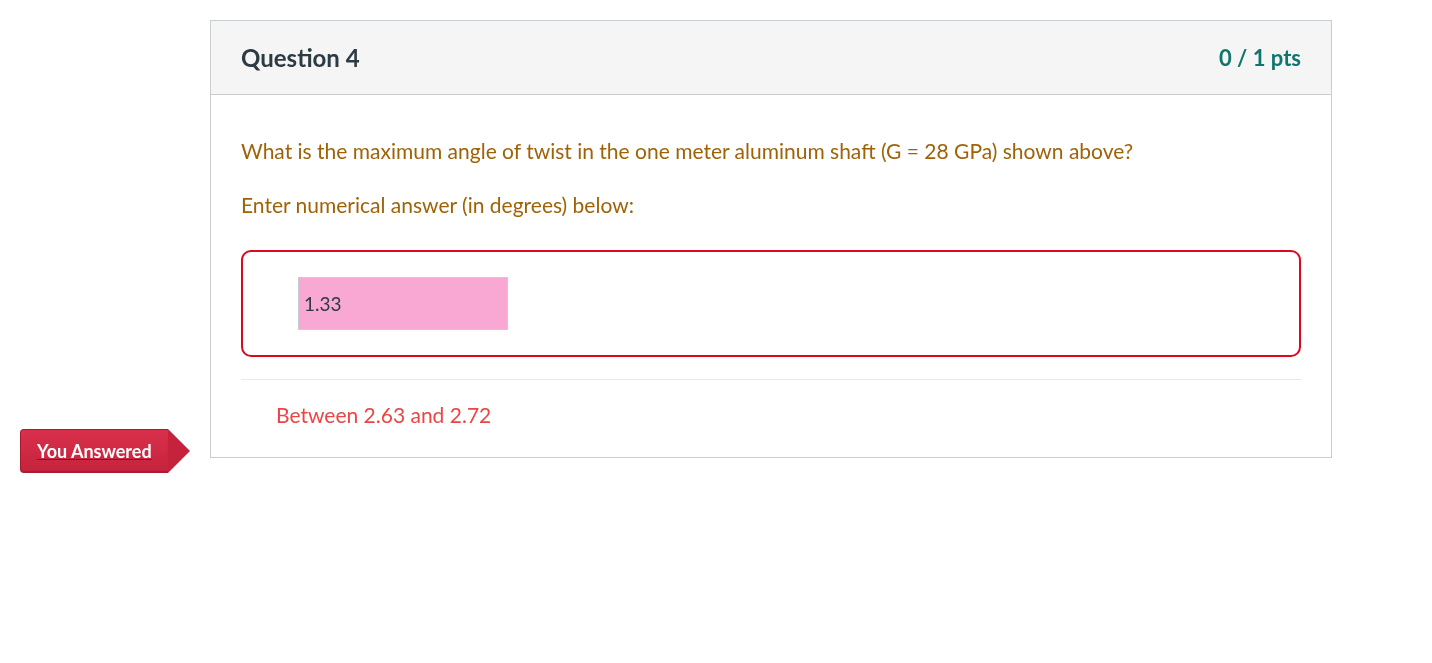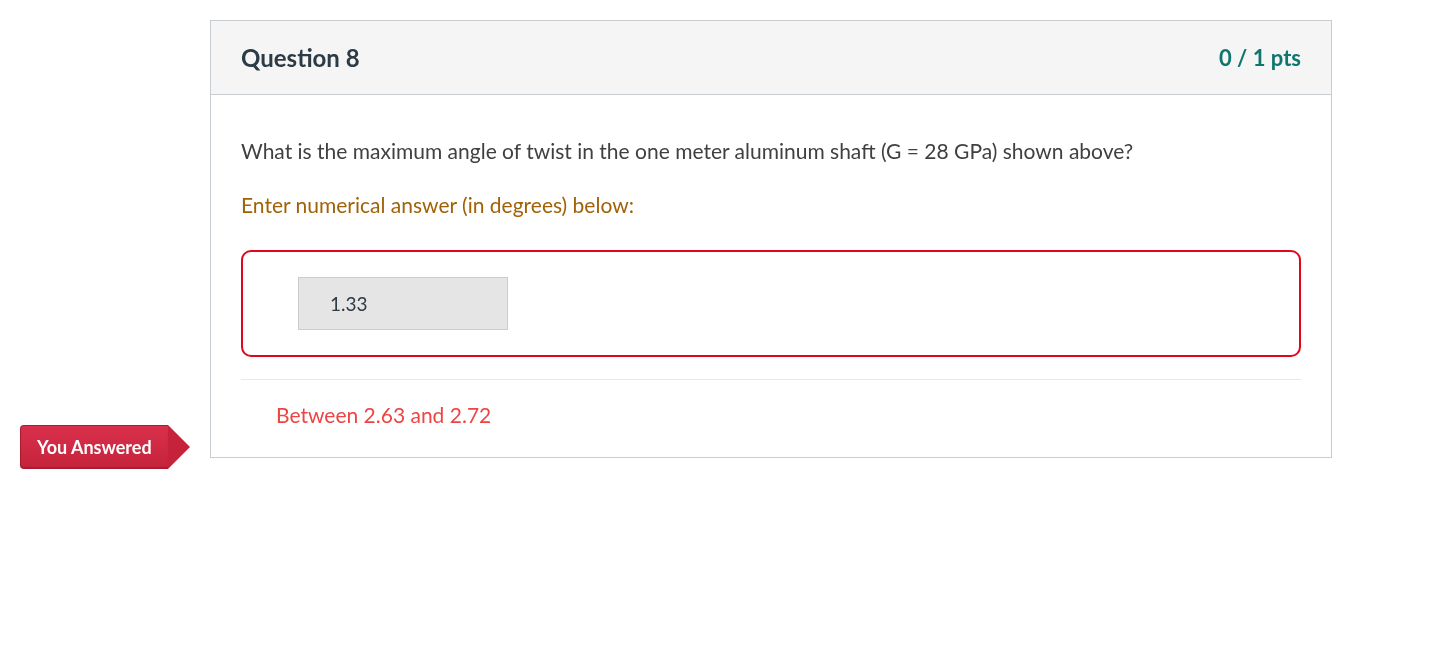--- a/index.html
+++ b/index.html
@@ -40,60 +40,60 @@
     .question-points {
       font-size: 22px;
       font-weight: 700;
       color: #0f766e;
     }
     .question-body {
       padding: 40px 30px 10px 30px;
     }
     .question-text {
       font-size: 21px;
-      color: #404040;
+      color: #a16207;
       line-height: 1.5;
       margin-bottom: 22px;
     }
     .question-prompt {
       font-size: 21px;
       color: #a16207;
       line-height: 1.5;
       margin-bottom: 30px;
     }
     .answer-box-outer {
       border: 2px solid #e0061f;
       border-radius: 10px;
       padding: 25px 55px;
       margin-bottom: 12px;
     }
     .answer-value-box {
       display: inline-block;
       border: 1px solid #c7cdd1;
-      background: #e5e5e5;
-      padding: 14px 31px;
+      background: #f9a8d4;
+      padding: 14px 5px;
       font-size: 19px;
       color: #2d3b45;
       min-width: 210px;
     }
     .divider {
       border-top: 1px solid #e8e8e8;
       margin: 0 30px;
     }
     .correct-answer-row {
       padding: 22px 30px 30px 65px;
       font-size: 21px;
       color: #ef4444;
     }
     .flag {
       position: absolute;
       left: 0;
       display: flex;
-      align-items: center;
       height: 36px;
+      text-decoration: underline;
     }
     .flag-red {
       top: 409px;
     }
     .flag-gray {
       top: 543px;
     }
     .flag-body {
       padding: 0 16px;
       height: 44px;
@@ -166,21 +166,21 @@
   <div class="flag flag-gray">
     <div class="flag-body">Correct Answers</div>
     <div class="flag-arrow-wrap">
       <div class="flag-arrow-border"></div>
       <div class="flag-arrow-fill"></div>
     </div>
   </div>
 
   <div class="question-card">
     <div class="question-header">
-      <div class="question-title">Question 8</div>
+      <div class="question-title">Question 4</div>
       <div class="question-points">0 / 1 pts</div>
     </div>
     <div class="question-body">
       <p class="question-text">What is the maximum angle of twist in the one meter aluminum shaft (G = 28 GPa) shown above?</p>
       <p class="question-prompt">Enter numerical answer (in degrees) below:</p>
       <div class="answer-box-outer">
         <div class="answer-value-box">1.33</div>
       </div>
     </div>
     <div class="divider"></div>

